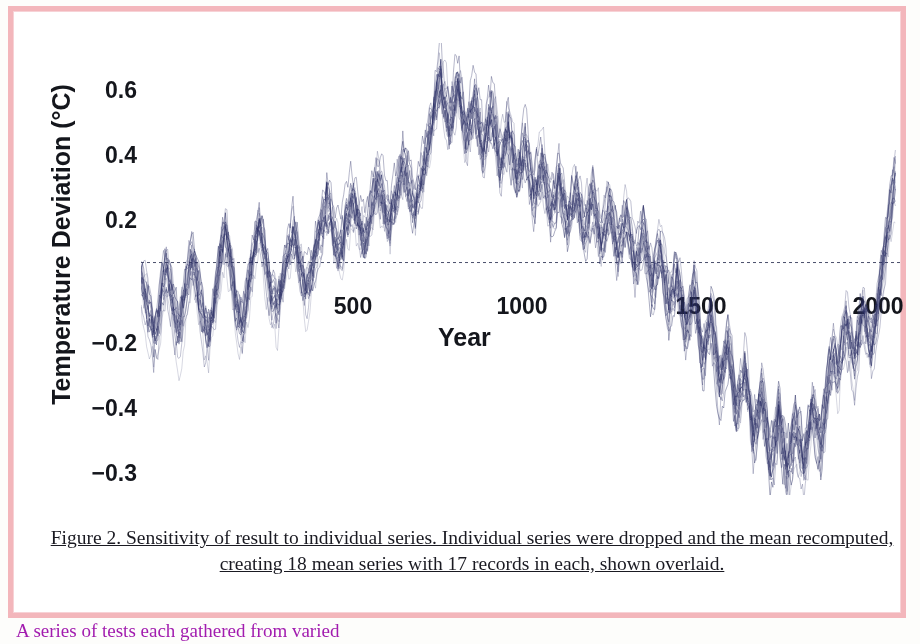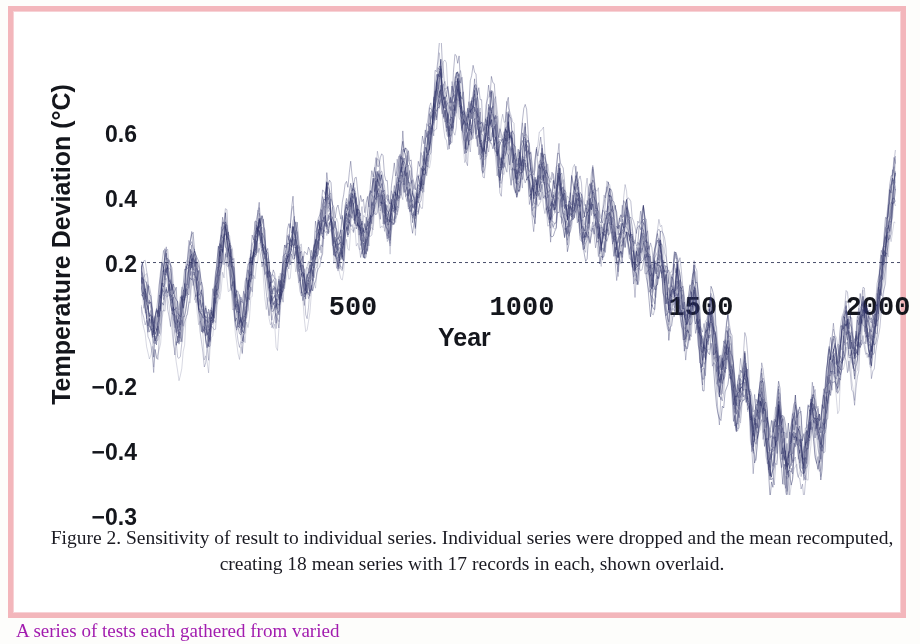--- a/index.html
+++ b/index.html
@@ -84,35 +84,34 @@
 
   .ytick {
     position: absolute;
     right: 0;
     width: 78px;
     text-align: right;
     font-family: "Liberation Sans", sans-serif;
     font-weight: bold;
     font-size: 23px;
     color: #14161c;
-    margin-top: 44px;
   }
   #ytick-wrap {
     position: absolute;
     left: 20px;
     top: 0;
     width: 88px;
     height: 490px;
   }
 
   .xtick {
     position: absolute;
-    font-family: Liberation Mono, monospace;
-    font-weight: bold;
-    font-size: 27px;
+    font-family: Liberation Sans, sans-serif;
+    font-weight: bold;
+    font-size: 23px;
     color: #14161c;
     transform: translateX(-50%);
   }
   #xtick-wrap {
     position: absolute;
     left: 0;
     top: 0;
     width: 882px;
     height: 490px;
   }
@@ -128,20 +127,21 @@
   #caption {
     position: absolute;
     left: 18px;
     top: 500px;
     width: 850px;
     text-align: center;
     font-family: "Liberation Serif", serif;
     font-size: 19.5px;
     line-height: 26px;
     color: #1a1a22;
+    text-decoration: underline;
   }
 
   #bottom-text {
     position: absolute;
     left: 16px;
     top: 620px;
     width: 700px;
     font-family: "Liberation Serif", serif;
     font-size: 19px;
     color: #a21caf;

